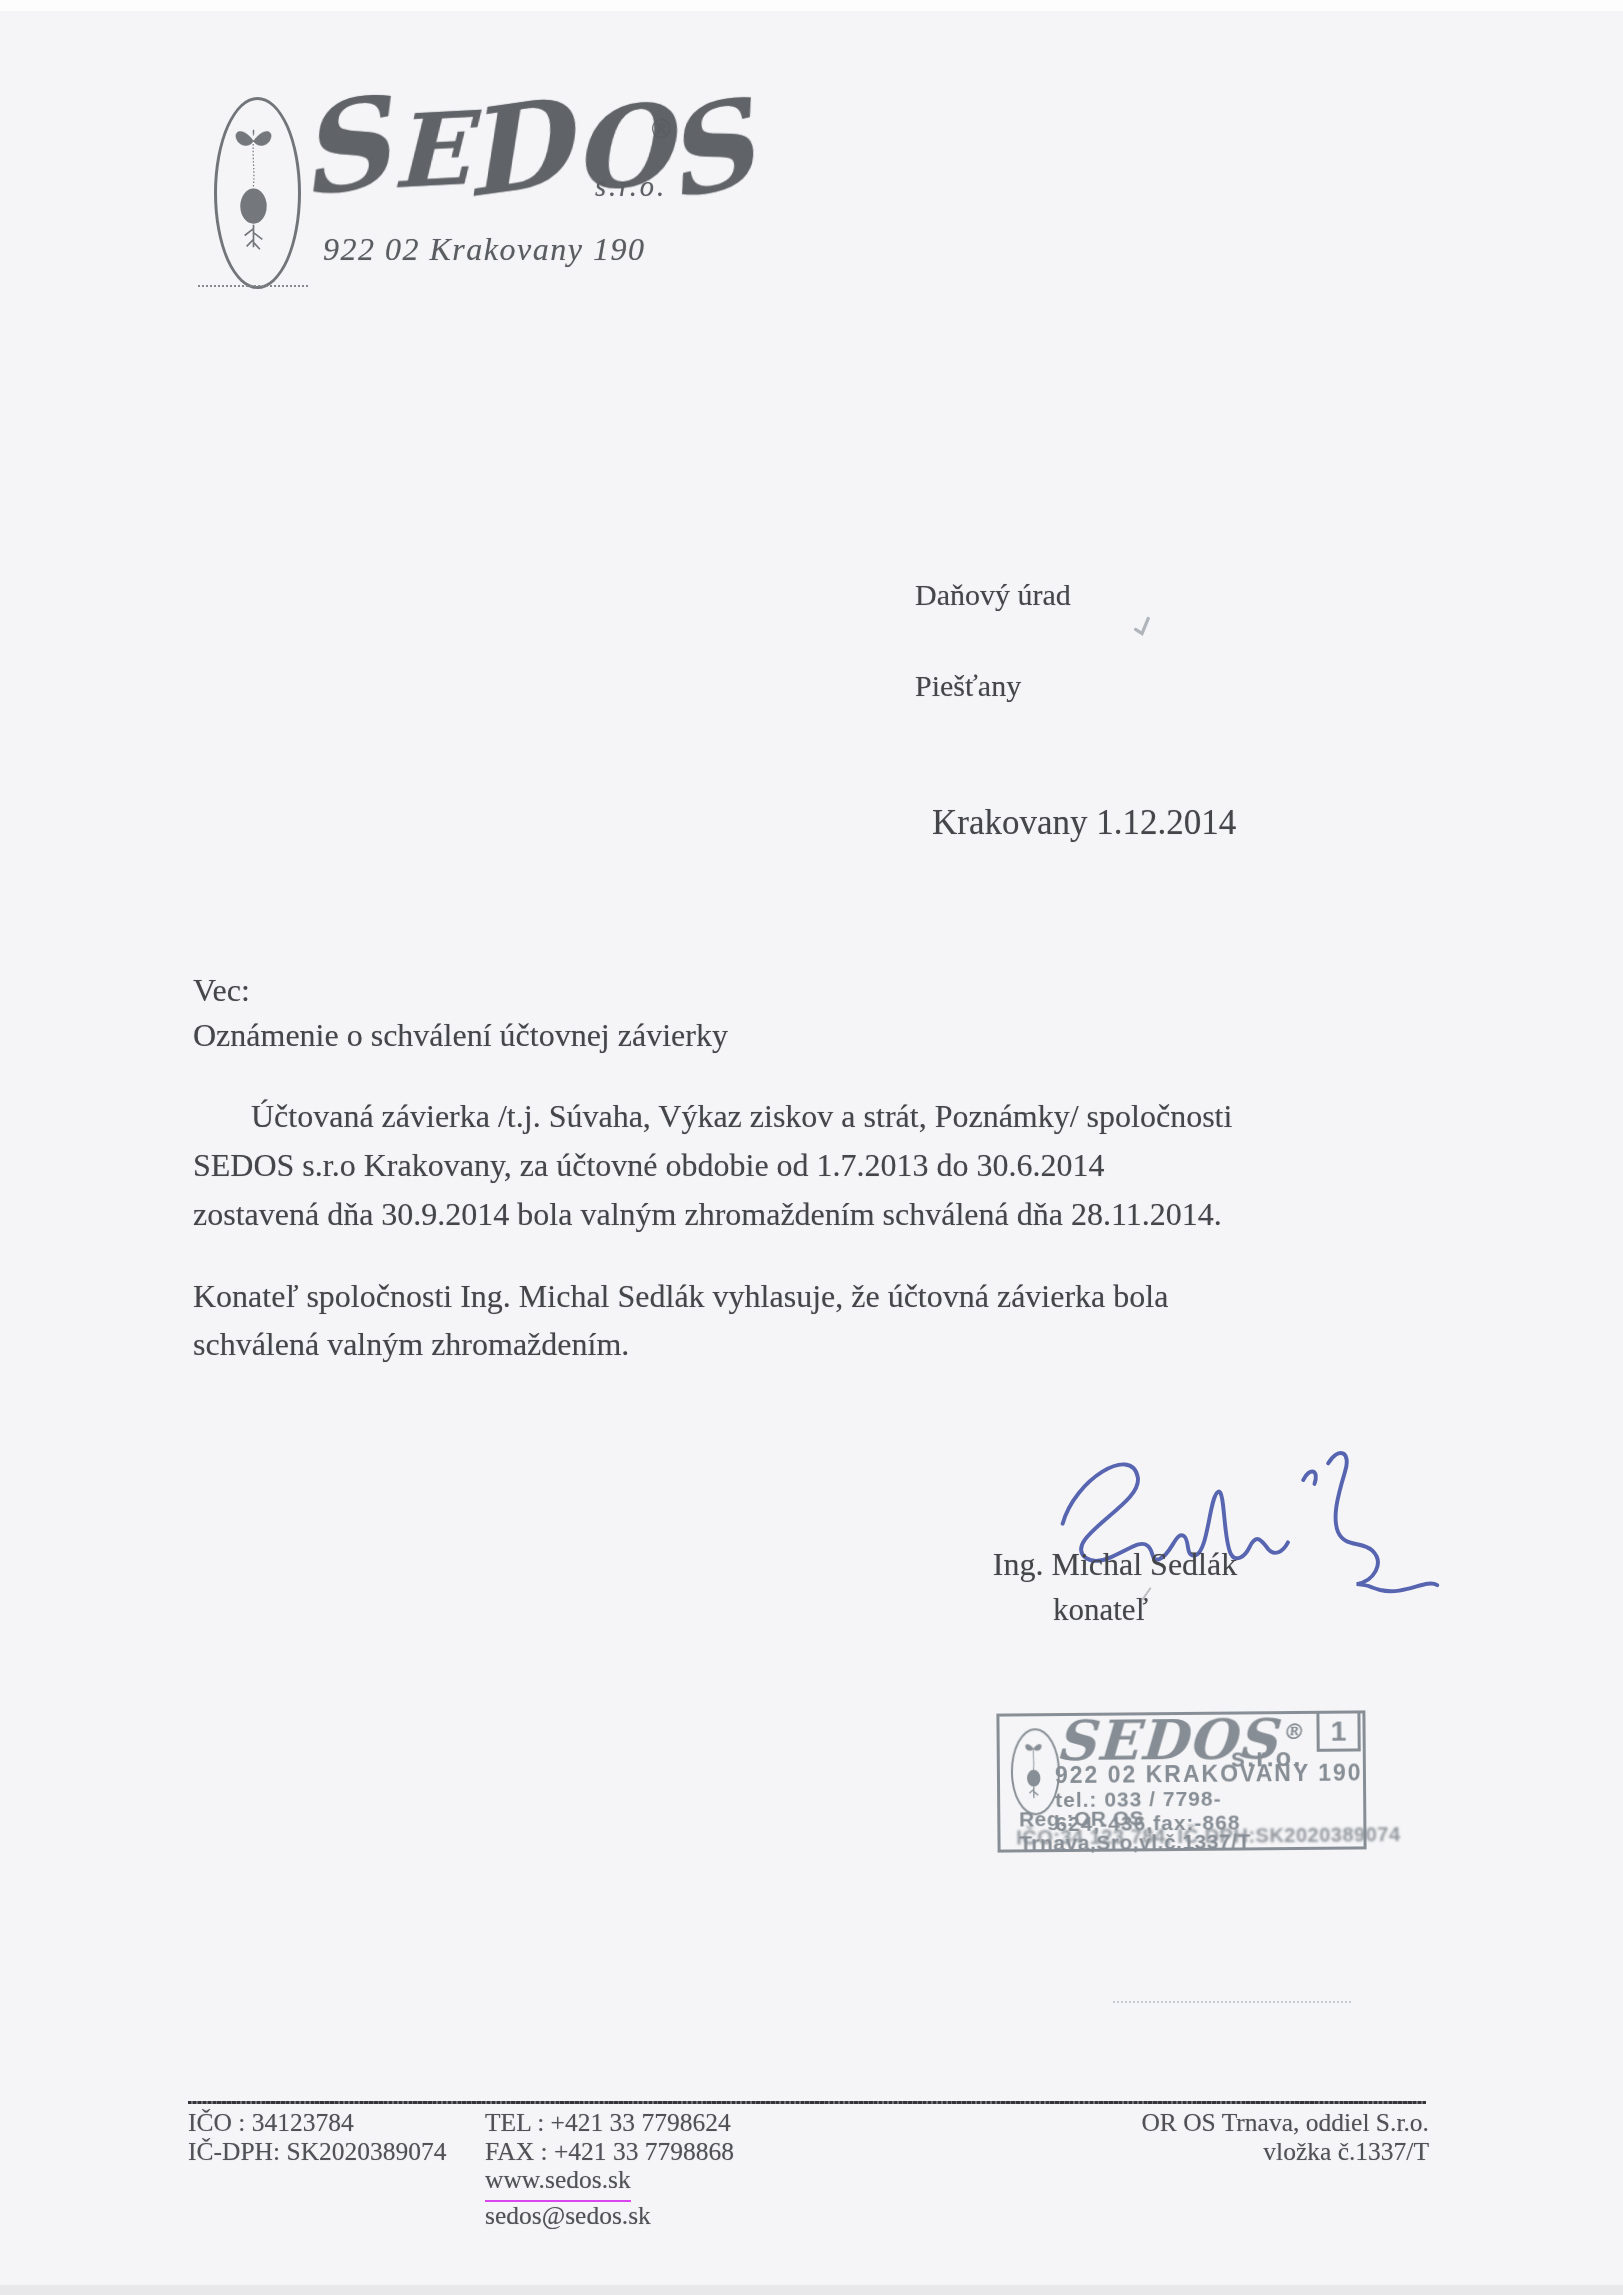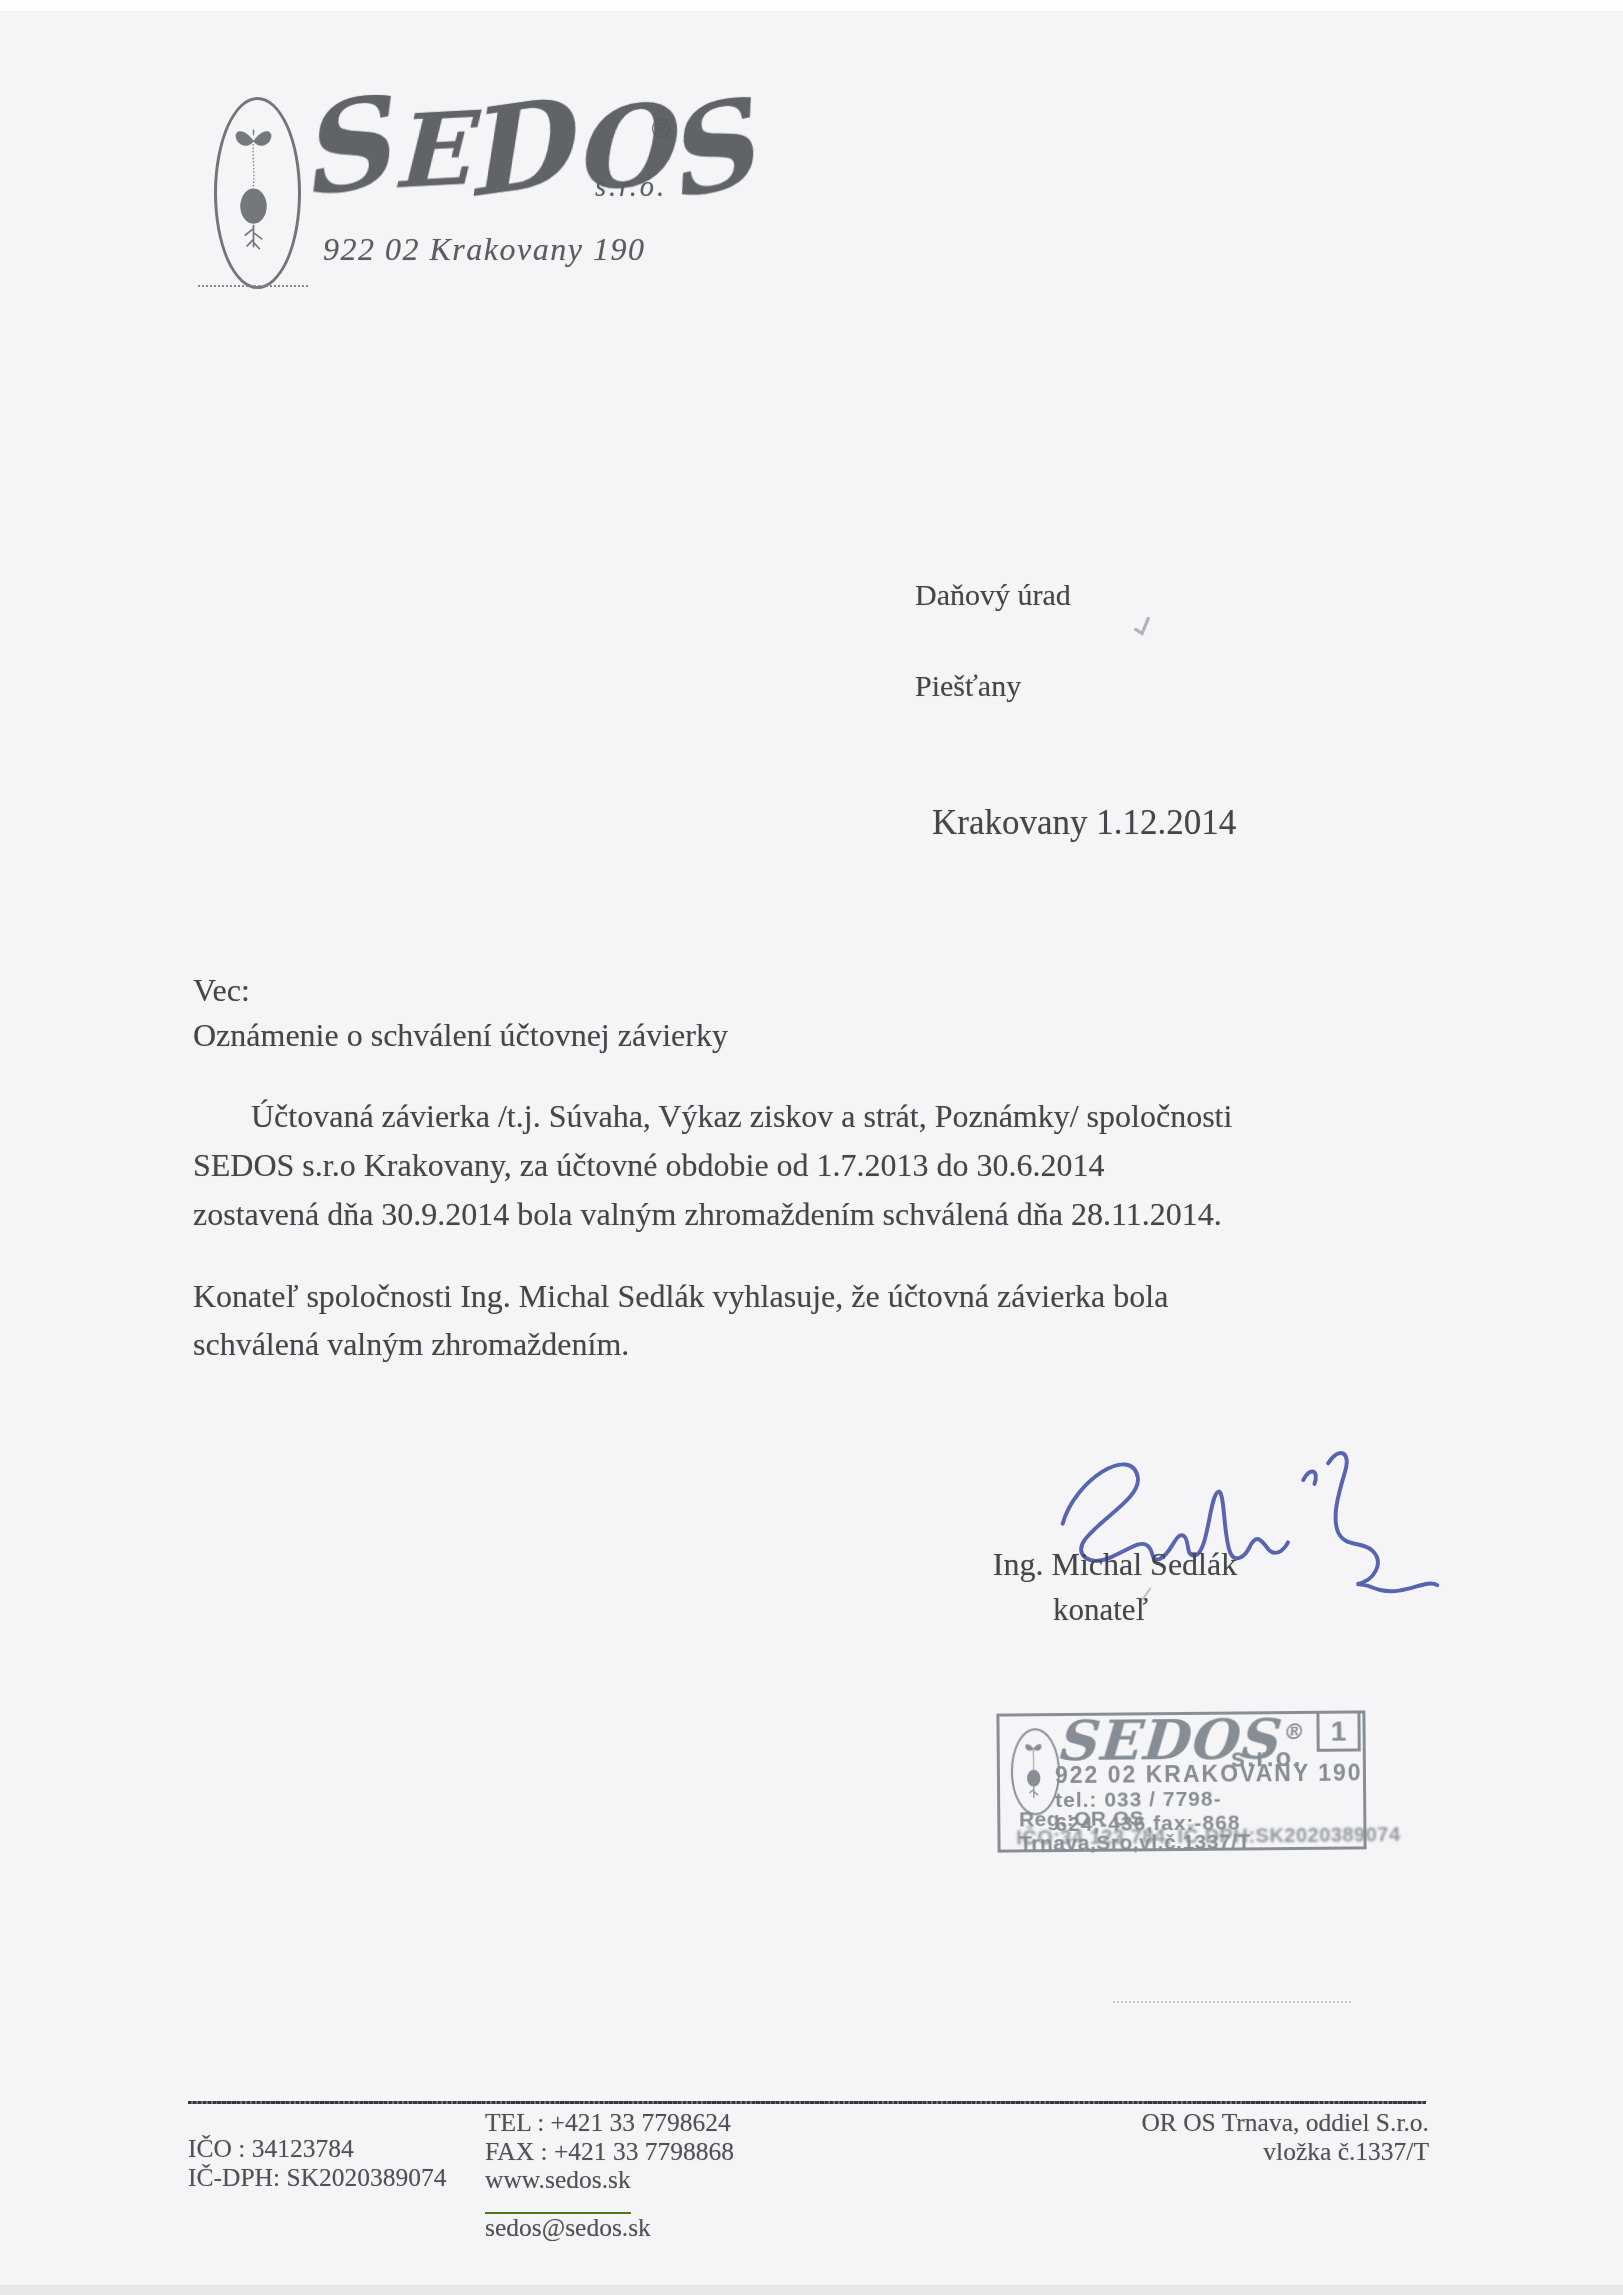--- a/index.html
+++ b/index.html
@@ -66,25 +66,25 @@
   #stamp-reg{ left:18.7px; top:91px; font-size:21px; letter-spacing:0.5px; }
   #stamp-ids{ left:15.7px; top:110px; font-size:20px; letter-spacing:0.5px; filter:blur(1px); opacity:.9; white-space:nowrap;}
   #stamp-pagebox{ left:317px; top:-2.9px; width:38px; height:35px; border:3.4px solid #878e95;
      display:flex; align-items:center; justify-content:center; font-size:28.5px; }
   #stamp-speckle{ left:1113px; top:2001px; width:238px; border-top:2px dotted #c3c6cb; opacity:.9; }
 
   
   #footer-rule{ left:188px; top:2101px; width:1238px; height:2.9px;
     background:repeating-linear-gradient(90deg,#35353a 0 3.4px,#72727a 3.4px 4.9px); filter:blur(0.2px);}
   .fcol{ position:absolute; top:2109px; font-size:25.5px; line-height:28.5px; color:#515257; }
-  #footer-col1{ left:188px;margin-top:26px; }
+  #footer-col1{ left:188px; }
   #footer-col2{ left:485px; }
   #footer-col3{ left:756px; width:432px; text-align:center; }
   #footer-col4{ left:1139px; width:290px; text-align:right; }
-  .weburl{ display:inline-block; border-bottom:2px solid #4d7c0f; padding-bottom:17px; }
+  .weburl{ display:inline-block; border-bottom:2px solid #d946ef; padding-bottom:5px; }
 
   #top-strip{ left:0; top:0; width:1623px; height:10.8px; background:#fdfdfe; }
   #bottom-strip{ left:0; top:2285px; width:1623px; height:10.3px; background:#e8e8eb; }
 </style>
 </head>
 <body>
 
 <div id="page">
   <div id="top-strip" class="abs"></div>
   <div id="bottom-strip" class="abs"></div>

